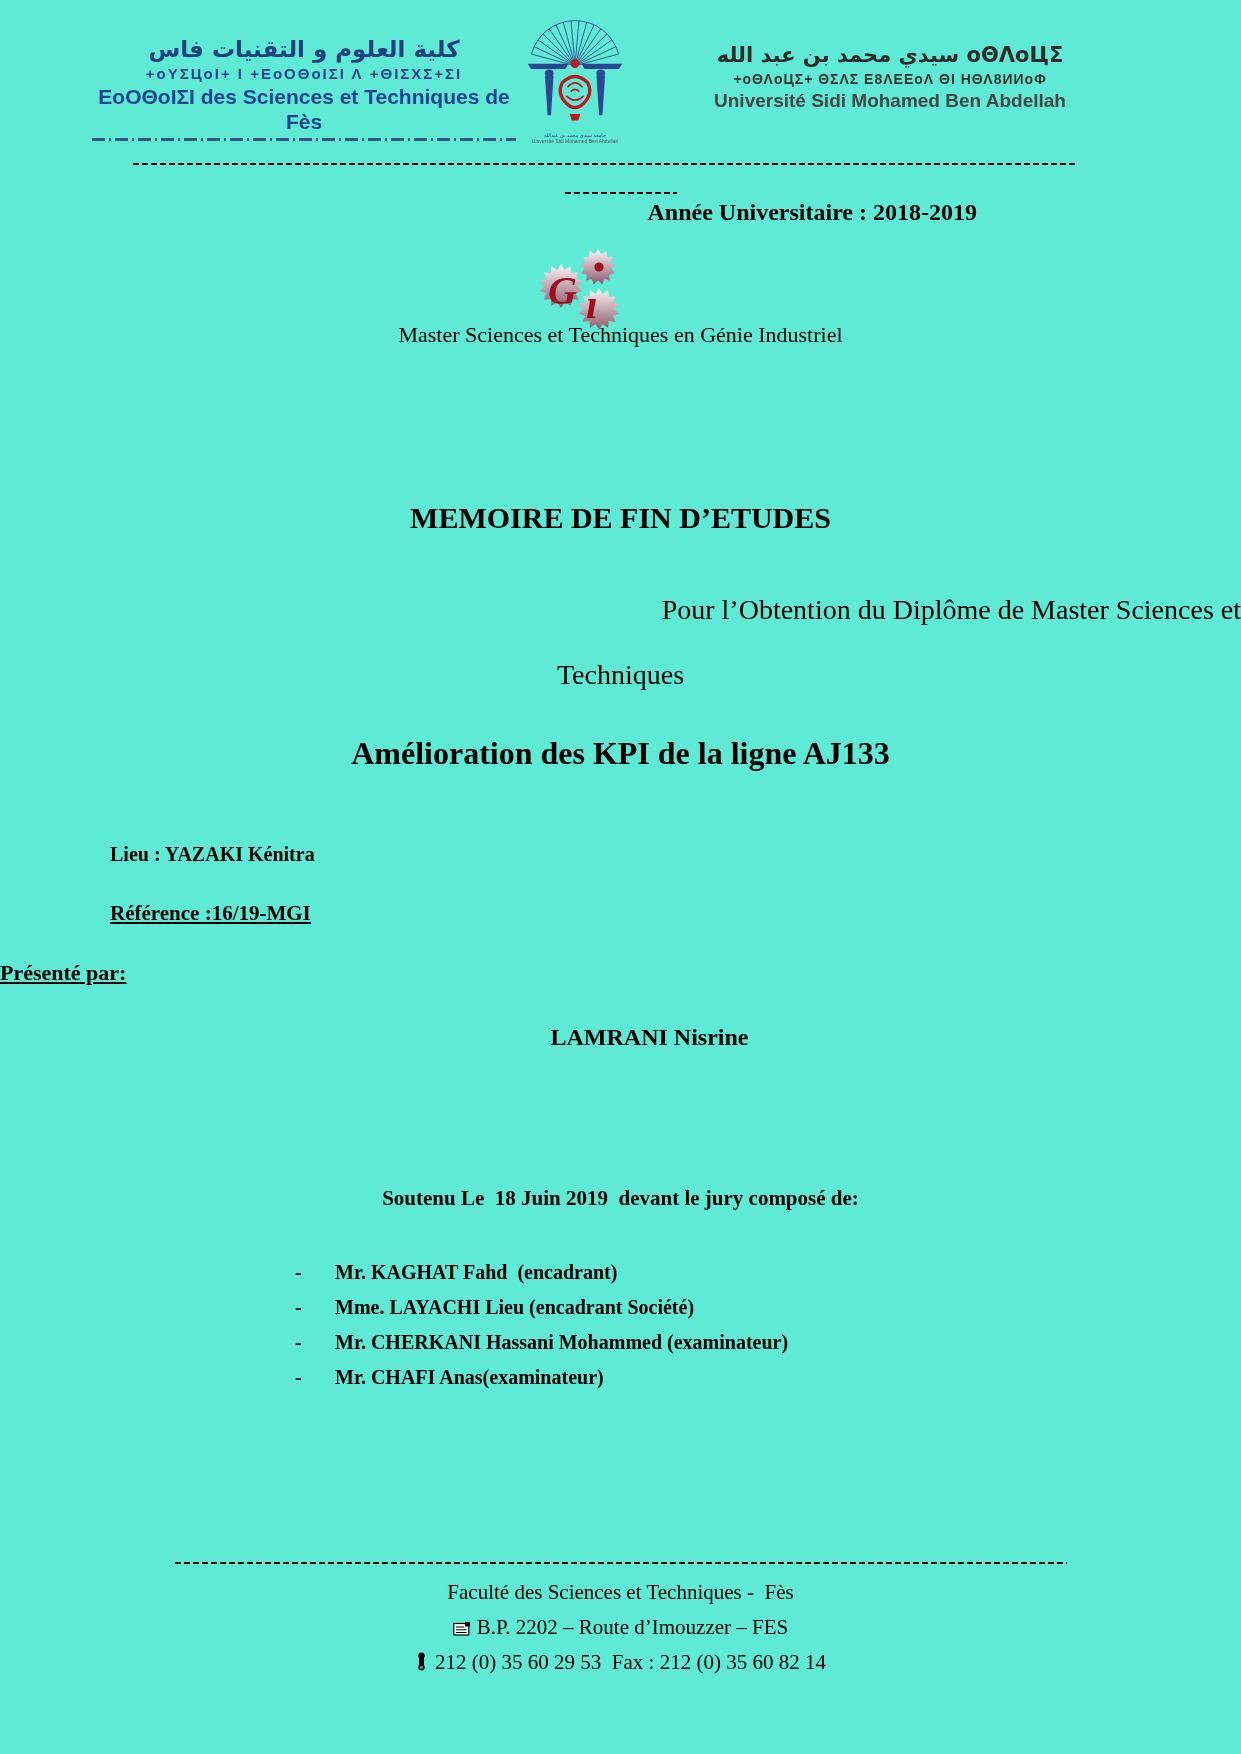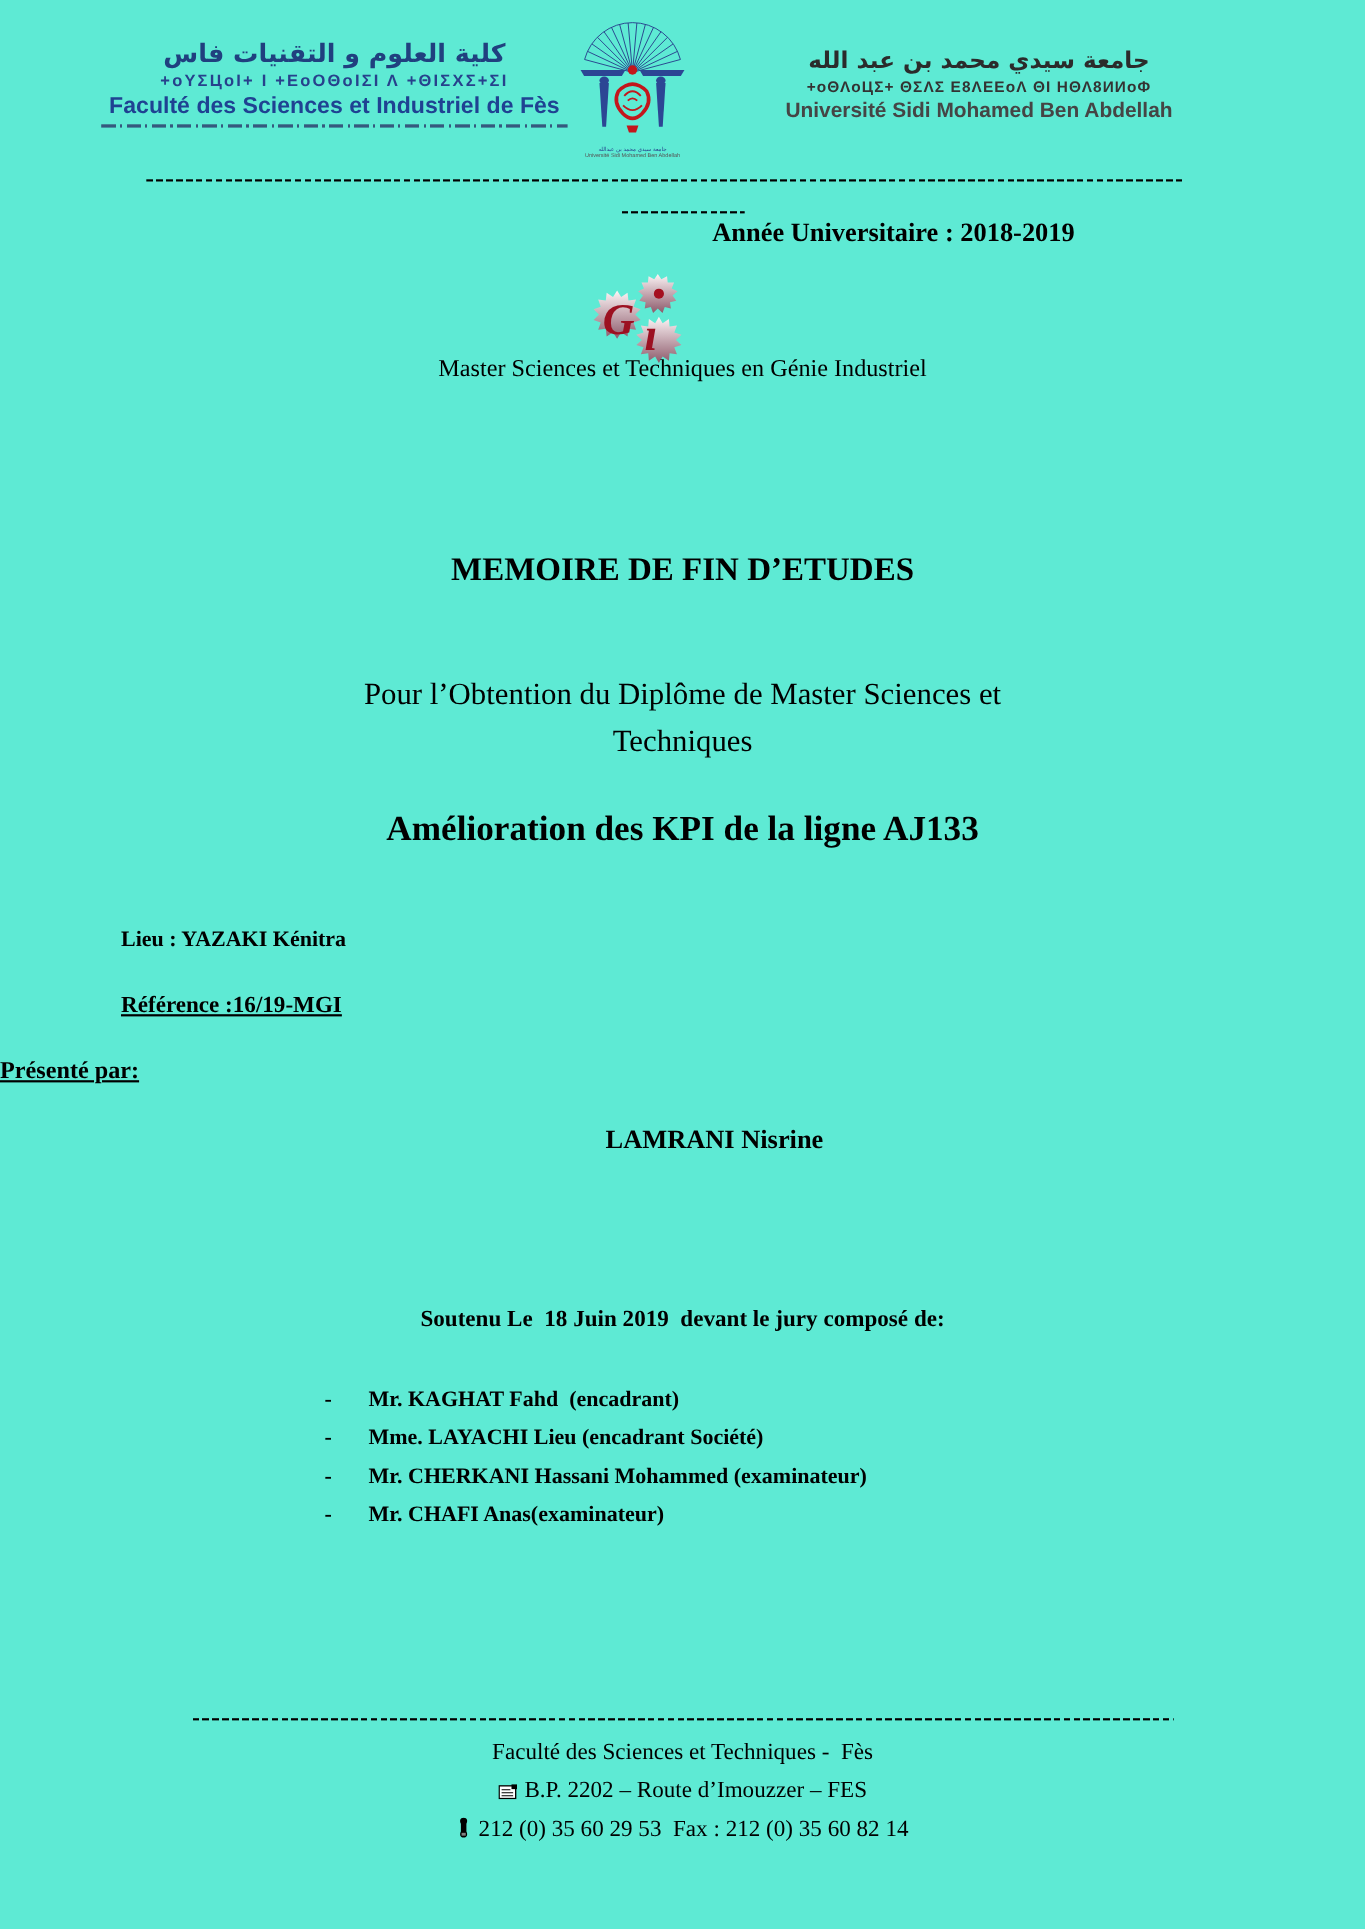--- a/index.html
+++ b/index.html
@@ -61,22 +61,22 @@
     position:absolute;left:0;top:322px;width:100%;
     text-align:center;font-size:22px;font-weight:normal;
   }
 
   
   .memoire{
     position:absolute;left:0;top:501px;width:100%;
     text-align:center;font-size:30px;font-weight:bold;
   }
   .obtention1{
-    position:absolute;left:0;top:616px;width:100%;
-    text-align:center;font-size:28px;
+    position:absolute;left:0;top:594px;width:100%;
+    text-align:right;font-size:28px;
   }
   .obtention2{
     position:absolute;left:0;top:659px;width:100%;
     text-align:center;font-size:28px;
   }
   .subject{
     position:absolute;left:0;top:735px;width:100%;
     text-align:center;font-size:32px;font-weight:bold;
   }
 
@@ -109,21 +109,21 @@
   .ficon{display:inline-block;vertical-align:-2px;margin-right:7px;}
 </style>
 </head>
 <body>
 
 <div class="page">
 
   <div class="hdr-left">
     <div class="ar" data-bind="header.left.arabic">كلية العلوم و التقنيات فاس</div>
     <div class="tif" data-bind="header.left.tifinagh">+oYΣЦoI+ I +ΕoΟΘoΙΣΙ Λ +ΘΙΣΧΣ+ΣΙ</div>
-    <div class="fr" data-bind="header.left.name">Faculté des Sciences et Industriel de Fès</div>
+    <div class="fr" data-bind="header.left.name">ΕoΟΘoΙΣΙ des Sciences et Techniques de Fès</div>
     <div class="dashdot"></div>
   </div>
 
   <div class="emblem">
     <svg width="108" height="118" viewBox="0 0 100 110">
       <g stroke="#27418c" stroke-width="0.8" fill="none">
         <path d="M50,52 L90.6,41.1 M50,52 L88.1,34.2 M50,52 L84.4,27.9 M50,52 L79.7,22.3 M50,52 L74.1,17.6 M50,52 L67.8,13.9 M50,52 L60.9,11.4 M50,52 L53.7,10.2 M50,52 L46.3,10.2 M50,52 L39.1,11.4 M50,52 L32.2,13.9 M50,52 L25.9,17.6 M50,52 L20.3,22.3 M50,52 L15.6,27.9 M50,52 L11.9,34.2 M50,52 L9.4,41.1"></path>
         <path d="M9.4,41.1 A42,42 0 0 1 90.6,41.1"></path>
       </g>
       <g fill="#2c4694">
@@ -139,21 +139,21 @@
         <path d="M38,68 Q50,56 62,68 Q67,78 58,87 Q50,95 42,87 Q33,78 38,68 Z" fill="none" stroke="#c3161c" stroke-width="3"></path>
         <path d="M43,72 Q50,64 57,72 M42,80 Q50,88 58,80 M46,76 Q50,72 54,76" fill="none" stroke="#c3161c" stroke-width="1.6"></path>
         <path d="M45,97 L55,97 L53,103 L47,103 Z" fill="#c3161c"></path>
       </g>
     </svg>
     <div class="cap1" data-bind="header.emblem.caption_line1">جامعة سيدي محمد بن عبدالله</div>
     <div class="cap2" data-bind="header.emblem.caption_line2">Université Sidi Mohamed Ben Abdellah</div>
   </div>
 
   <div class="hdr-right">
-    <div class="ar" data-bind="header.right.arabic">جامعة سيدي محمد بن عبد الله</div>
+    <div class="ar" data-bind="header.right.arabic">oΘΛoЦΣ سيدي محمد بن عبد الله</div>
     <div class="tif" data-bind="header.right.tifinagh">+oΘΛoЦΣ+ ΘΣΛΣ Ε8ΛΕΕoΛ ΘΙ ΗΘΛ8ИИoΦ</div>
     <div class="fr" data-bind="header.right.name">Université Sidi Mohamed Ben Abdellah</div>
   </div>
 
   <div class="dashline rule-top"></div>
   <div class="dashline rule-short"></div>
 
   <div class="annee" data-bind="masthead.annee">Année Universitaire : 2018-2019</div>
 
   <div class="gi-logo">

